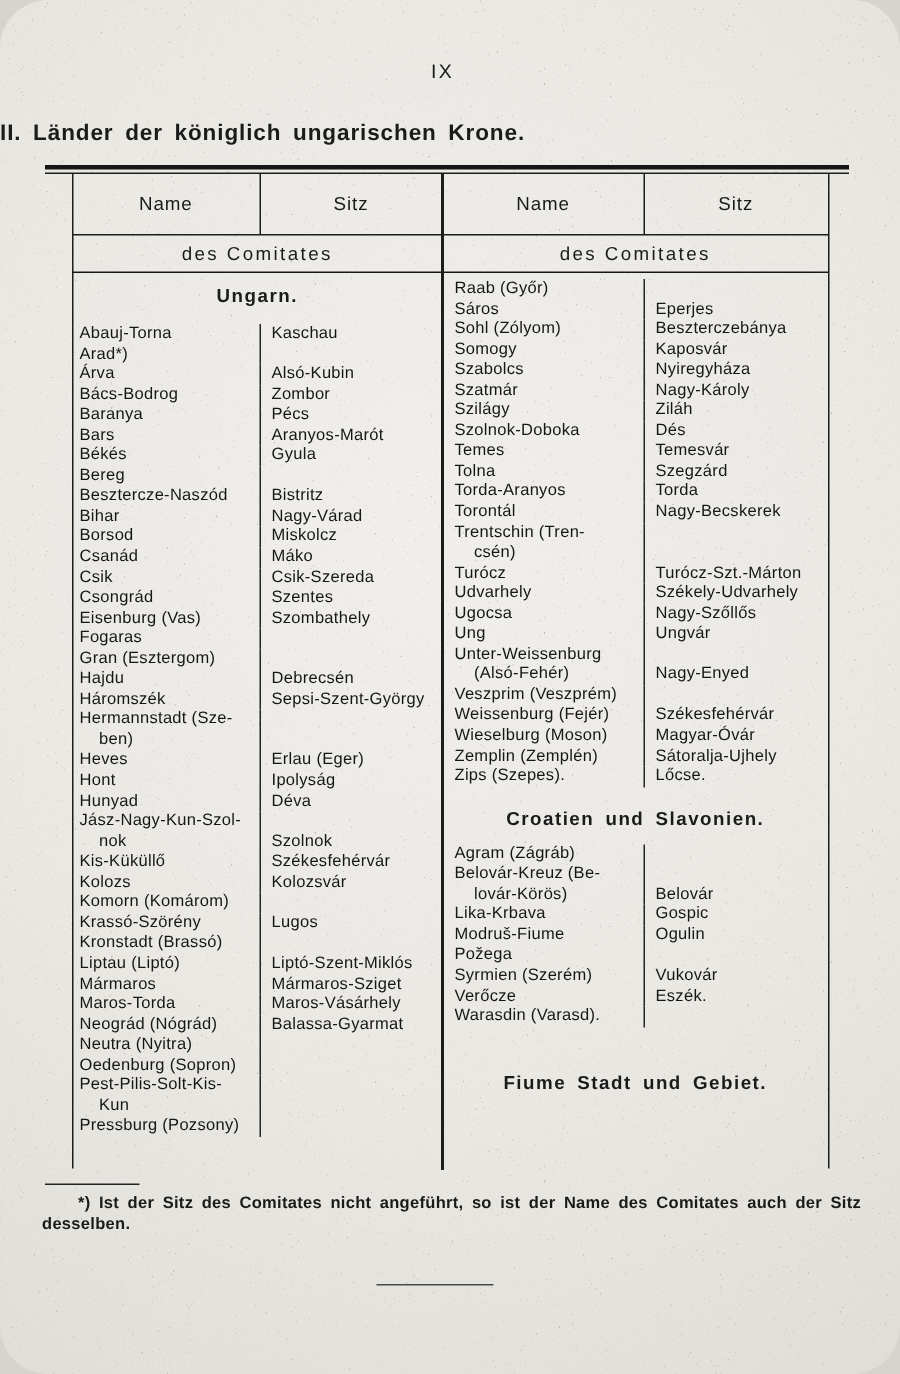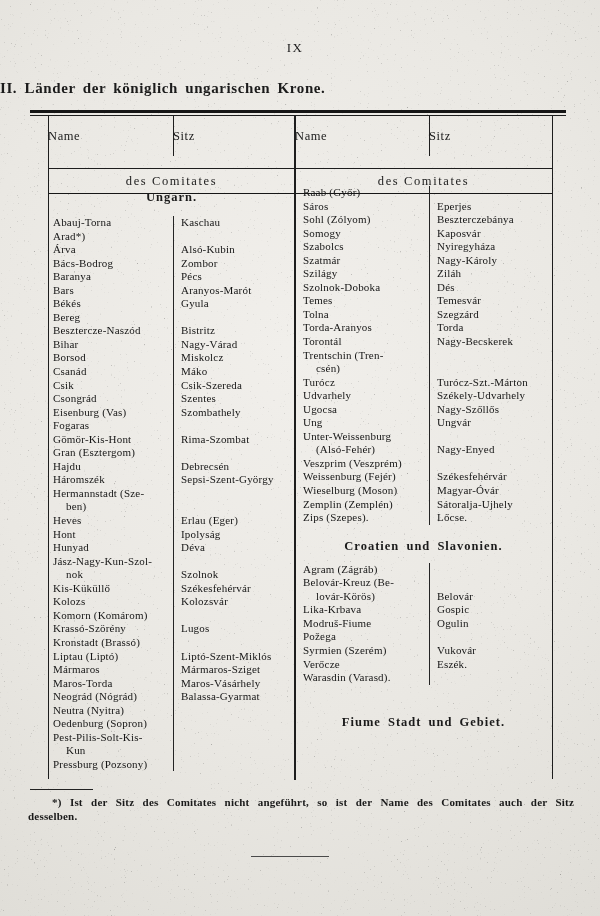--- a/index.html
+++ b/index.html
@@ -1,32 +1,33 @@
 <!DOCTYPE html>
 <html><head>
 <meta charset="utf-8">
 <style>
   html,body{margin:0;padding:0;}
   body{width:600px;height:916px;background:#d6d4cf;}
   .page{
     position:relative;width:600px;height:916px;overflow:hidden;
     background:radial-gradient(ellipse 95% 75% at 48% 38%, #f1efeb 0%, #eae8e3 55%, #dfddd7 100%);
-    font-family:Liberation Serif, serif;
+    font-family:Liberation Sans, sans-serif;
     color:#1b1b1b;
+    border-radius:32px;
   }
   .page-number{position:absolute;top:40px;left:0;right:10px;text-align:center;font-size:13px;letter-spacing:1.5px;}
   .title{position:absolute;top:80px;left:0;right:0;text-align:left;font-size:15px;font-weight:bold;letter-spacing:0.6px;word-spacing:3px;}
 
   .table{position:absolute;left:30px;top:110px;width:536px;height:673px;}
   .rule-top{position:absolute;top:0;left:0;right:0;height:6px;box-sizing:border-box;
     border-top:3px solid #161616;border-bottom:1.5px solid #1e1e1e;}
   .hdr-row{position:absolute;top:6px;left:18px;width:504px;height:40px;display:flex;align-items:center;}
-  .hcell{font-size:12.5px;letter-spacing:0.6px;}
+  .hcell{text-align:center;font-size:12.5px;letter-spacing:0.6px;}
   .hc1{width:125px}.hc2{width:122px}.hc3{width:134px}.hc4{width:123px}
-  .sub-row{position:absolute;top:58px;left:18px;width:504px;height:26px;display:flex;align-items:center;box-sizing:border-box;
+  .sub-row{position:absolute;top:46px;left:18px;width:504px;height:26px;display:flex;align-items:center;box-sizing:border-box;
     border-top:1.4px solid #1d1d1d;border-bottom:1.7px solid #161616;}
   .scell{text-align:center;font-size:12.5px;letter-spacing:1.6px;}
   .sc-left{width:247px}.sc-right{width:257px}
 
   .body{position:absolute;top:72px;left:18px;width:504px;bottom:11px;display:flex;}
   #half-left{width:247px;}
   #half-right{width:257px;}
   #half-right{padding-top:4px;box-sizing:border-box;}
 
   .section-heading{font-weight:bold;text-align:center;font-size:12.5px;letter-spacing:1px;word-spacing:3px;line-height:14px;}
@@ -199,28 +200,20 @@
                 </div>
                 <div class="cell-sitz">
                   <span>Szombathely</span>
                 </div>
               </div>
               <div class="row">
                 <div class="cell-name">
                   <div class="nline">Fogaras</div>
                 </div>
                 <div class="cell-sitz"></div>
-              </div>
-              <div class="row">
-                <div class="cell-name">
-                  <div class="nline">Gömör-Kis-Hont</div>
-                </div>
-                <div class="cell-sitz">
-                  <span>Rima-Szombat</span>
-                </div>
               </div>
               <div class="row">
                 <div class="cell-name">
                   <div class="nline">Gran (Esztergom)</div>
                 </div>
                 <div class="cell-sitz"></div>
               </div>
               <div class="row">
                 <div class="cell-name">
                   <div class="nline">Hajdu</div>

